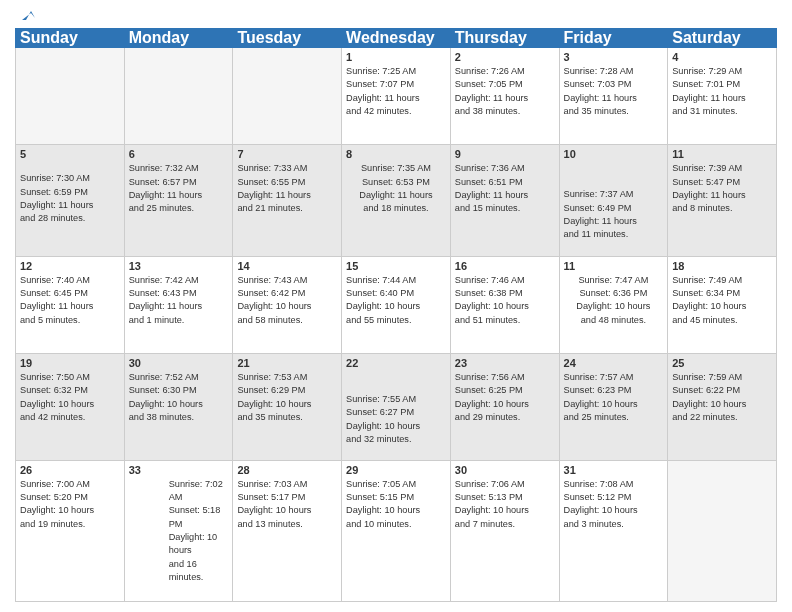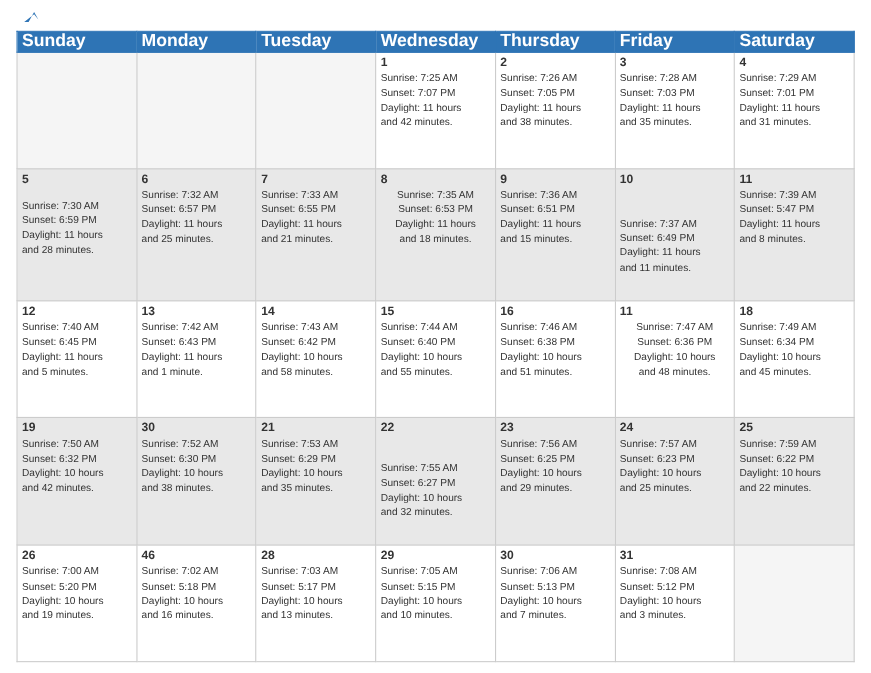--- a/index.html
+++ b/index.html
@@ -325,22 +325,22 @@
         </tr>
         <tr>
           <td>
             <span class="day-number">26</span>
             <div class="day-info" style="white-space: pre-line;">Sunrise: 7:00 AM
 Sunset: 5:20 PM
 Daylight: 10 hours
 and 19 minutes.</div>
           </td>
           <td>
-            <span class="day-number">46</span>
-            <div class="day-info" style="white-space: pre-line;">Sunrise: 7:02 AM
+            <span class="day-number">33</span>
+            <div class="day-info" style="white-space: pre-line; margin-left: 40px;">Sunrise: 7:02 AM
 Sunset: 5:18 PM
 Daylight: 10 hours
 and 16 minutes.</div>
           </td>
           <td>
             <span class="day-number">28</span>
             <div class="day-info" style="white-space: pre-line;">Sunrise: 7:03 AM
 Sunset: 5:17 PM
 Daylight: 10 hours
 and 13 minutes.</div>

